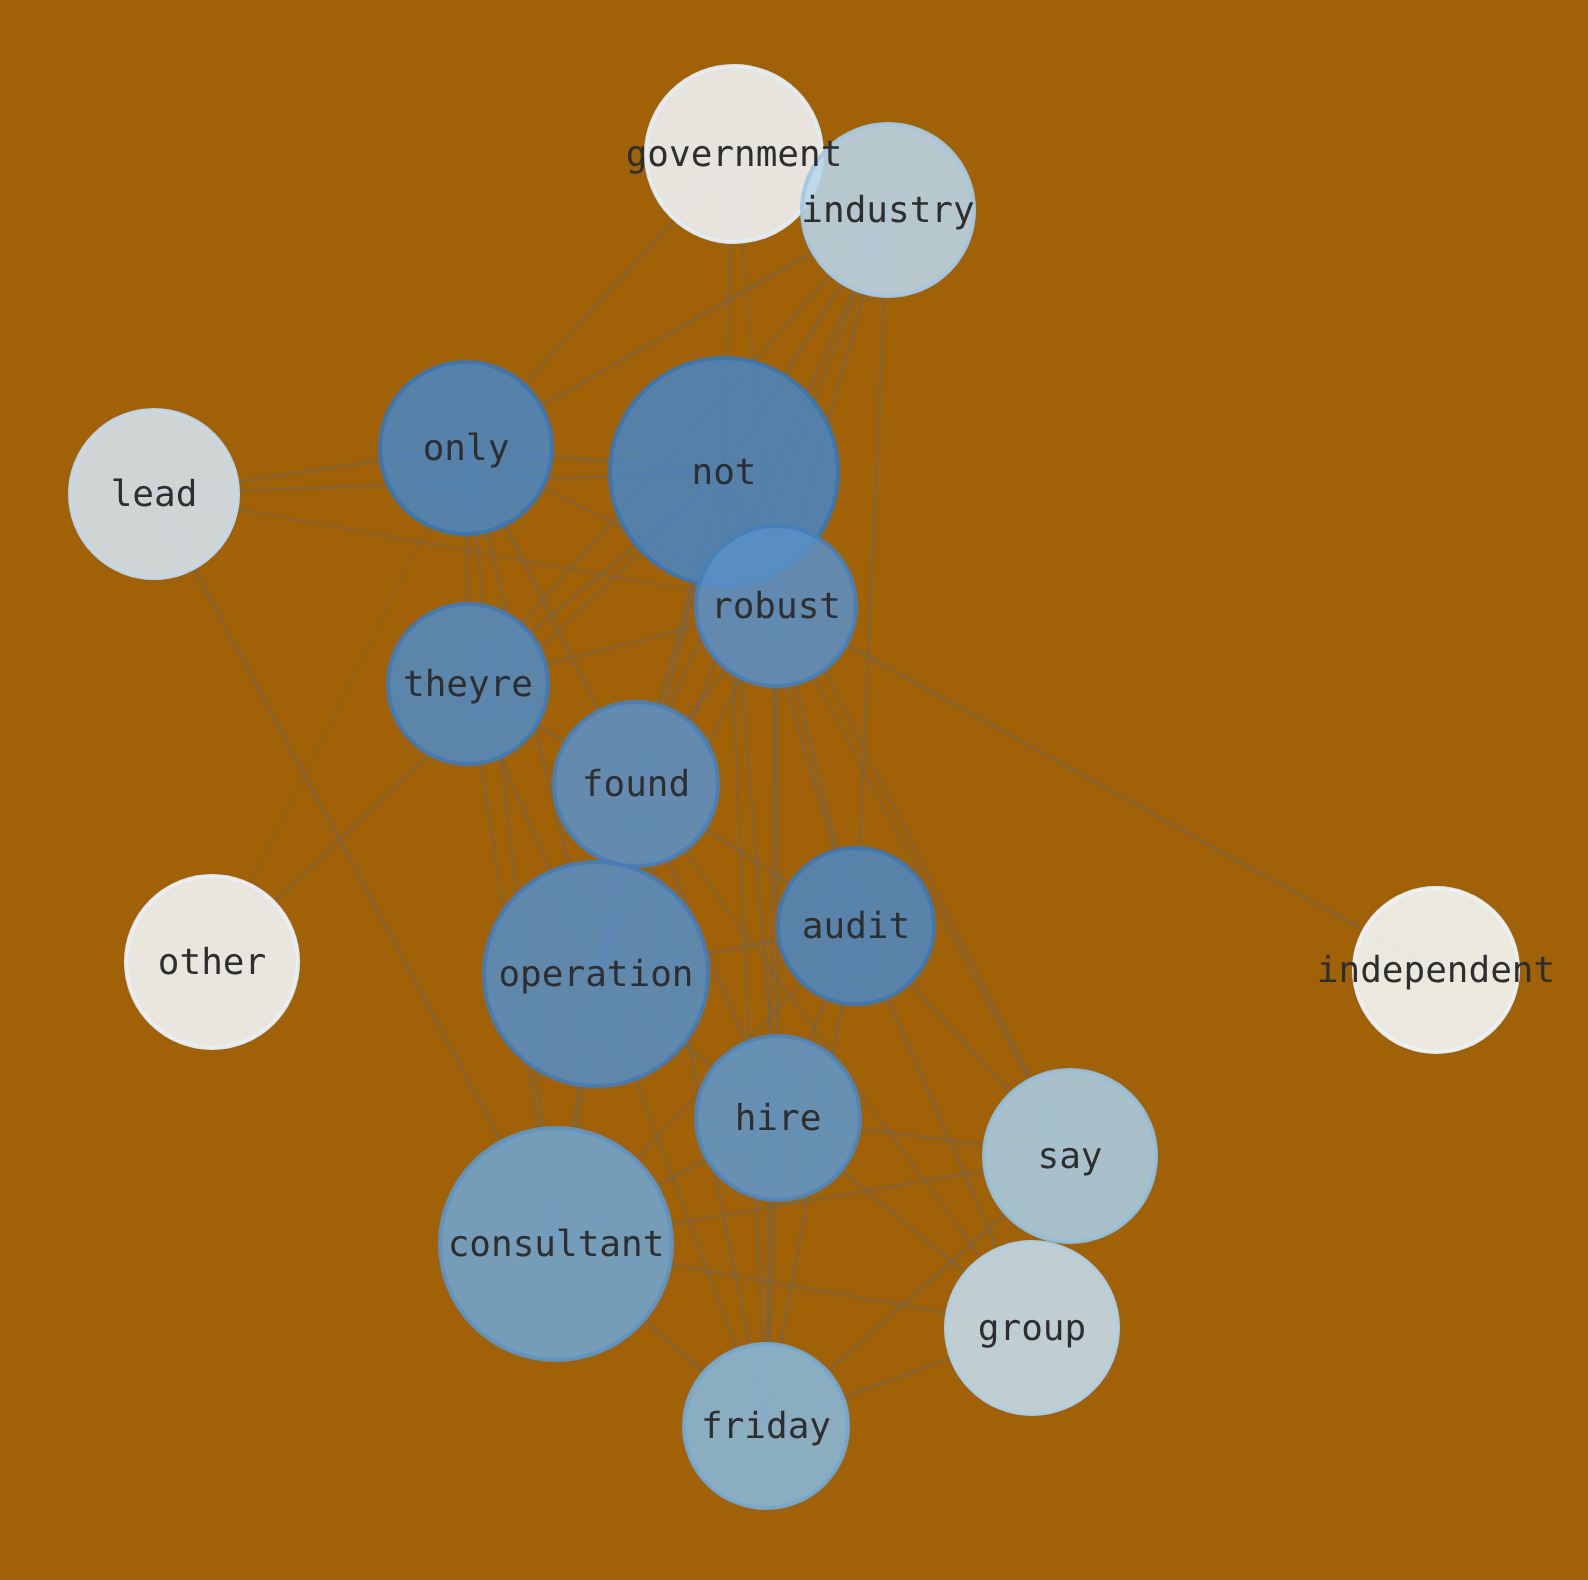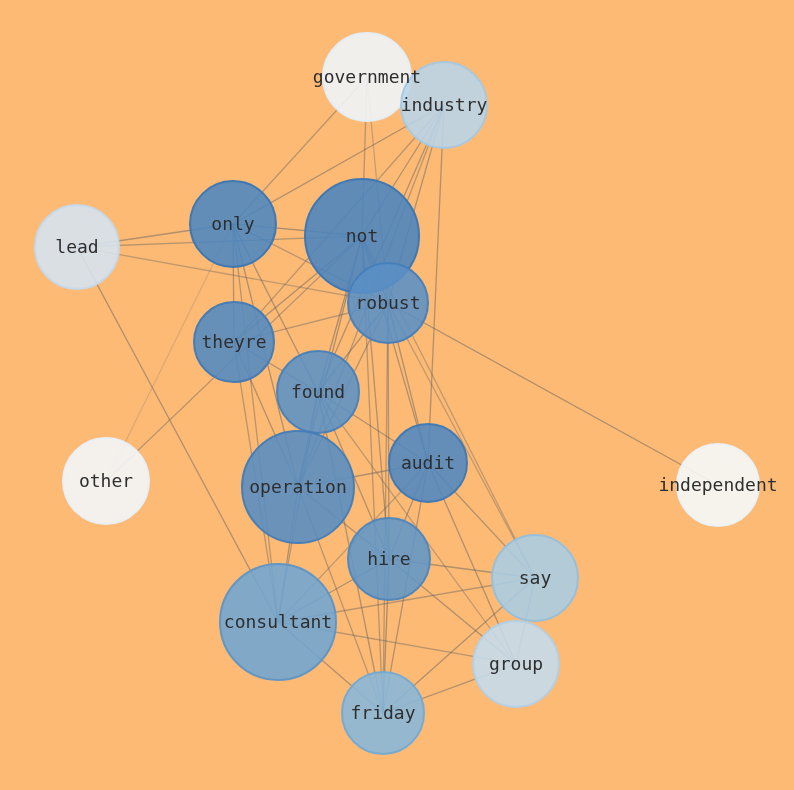--- a/index.html
+++ b/index.html
@@ -4,21 +4,21 @@
 <style>
   html, body {
     margin: 0;
     padding: 0;
     background: #ffffff;
   }
   .canvas {
     position: relative;
     width: 794px;
     height: 790px;
-    background: #fdba74;
+    background: #a16207;
     overflow: hidden;
     font-family: "DejaVu Sans Mono", monospace;
   }
   svg { display: block; }
   .node-label {
     font-family: "DejaVu Sans Mono", monospace;
     pointer-events: none;
   }
 </style>
 </head>

